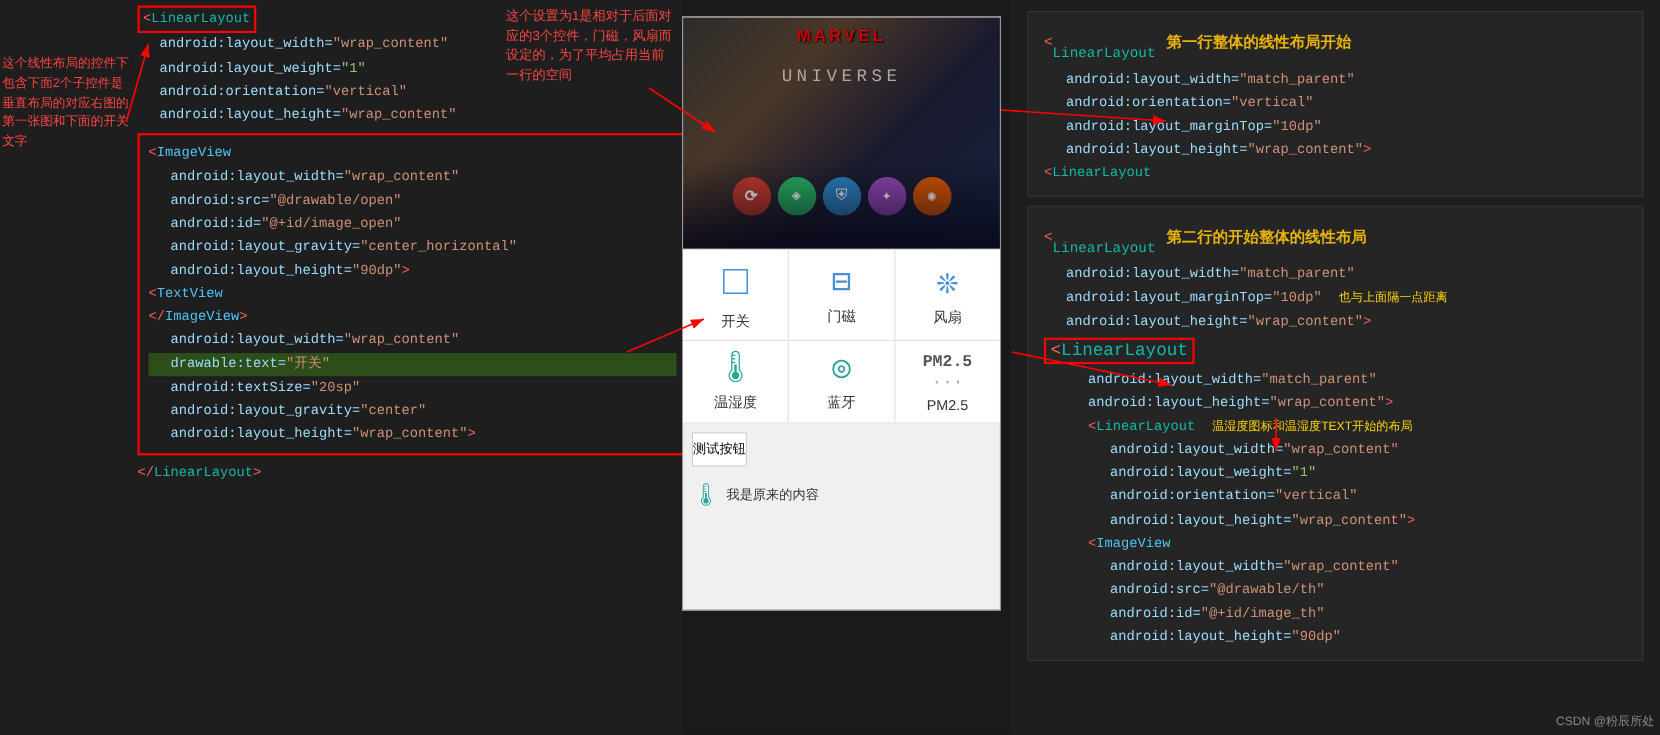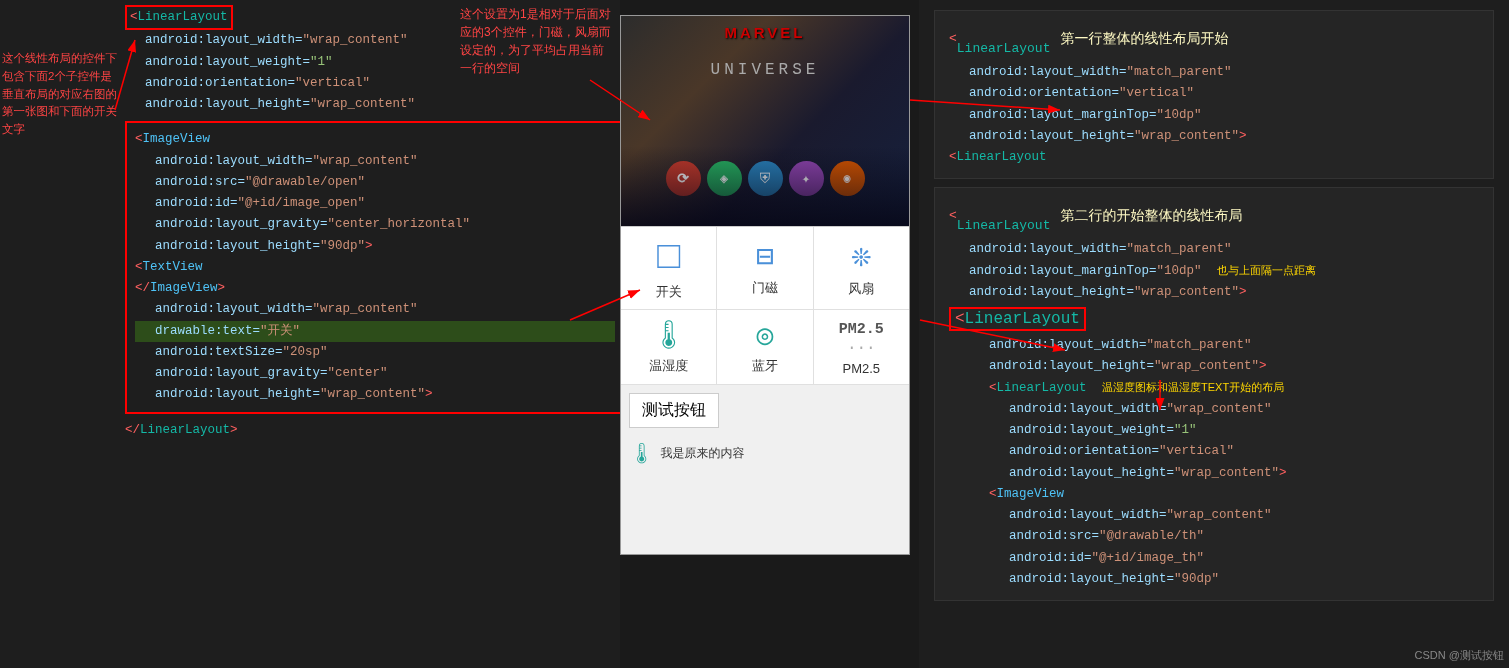--- a/index.html
+++ b/index.html
@@ -82,23 +82,23 @@
 
     .grid-label {
       font-size: 13px;
       color: #333;
       font-family: 'SimHei', sans-serif;
     }
 
     .test-btn {
       background: #fff;
       border: 1px solid #ccc;
-      padding: 6px 12px;
+      padding: 6px 0;
       margin: 8px;
-      font-size: 16px;
+      font-size: 12px;
       font-family: 'SimHei', sans-serif;
       display: inline-block;
       cursor: pointer;
     }
 
     .content-row {
       display: flex;
       align-items: center;
       padding: 5px 8px;
       gap: 6px;
@@ -135,23 +135,24 @@
 
     .right-bottom-block {
       background: #252525;
       padding: 10px 14px;
       border: 1px solid #333;
       position: relative;
     }
 
     .section-title {
       font-size: 14px;
-      color: #fef9c3;
+      color: #eab308;
       font-family: 'SimHei', sans-serif;
       margin-left: 10px;
+      font-weight: bold;
     }
 
     .code-line {
       line-height: 1.7;
       font-size: 12.5px;
     }
 
     .indent1 { padding-left: 20px; }
     .indent2 { padding-left: 40px; }
     .indent3 { padding-left: 60px; }
@@ -453,13 +454,13 @@
 
   <line x1="570" y1="320" x2="640" y2="290" stroke="#ff0000" stroke-width="1.5" marker-end="url(#arrowhead-red)"></line>
 
   <line x1="910" y1="100" x2="1060" y2="110" stroke="#ff0000" stroke-width="1.5" marker-end="url(#arrowhead-red)"></line>
 
   <line x1="920" y1="320" x2="1065" y2="350" stroke="#ff0000" stroke-width="1.5" marker-end="url(#arrowhead-red)"></line>
 
   <line x1="1160" y1="380" x2="1160" y2="410" stroke="#ff0000" stroke-width="1.5" marker-end="url(#arrowhead-red)"></line>
 </svg>
 
-<div class="csdn-watermark">CSDN @测试按钮</div>
+<div class="csdn-watermark">CSDN @粉辰所处</div>
 
 </body></html>

